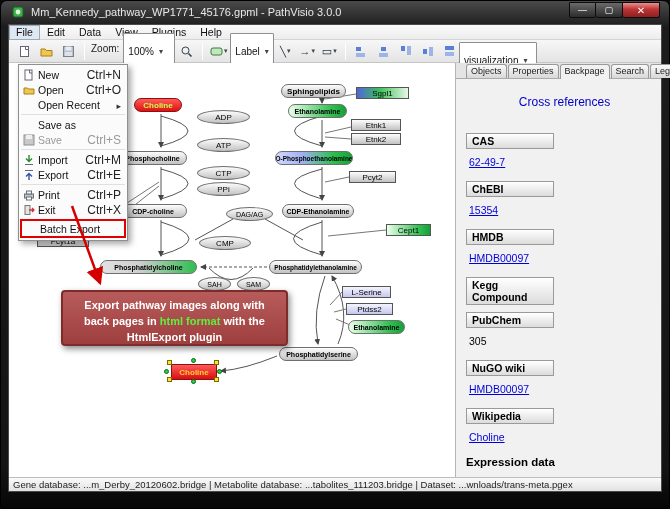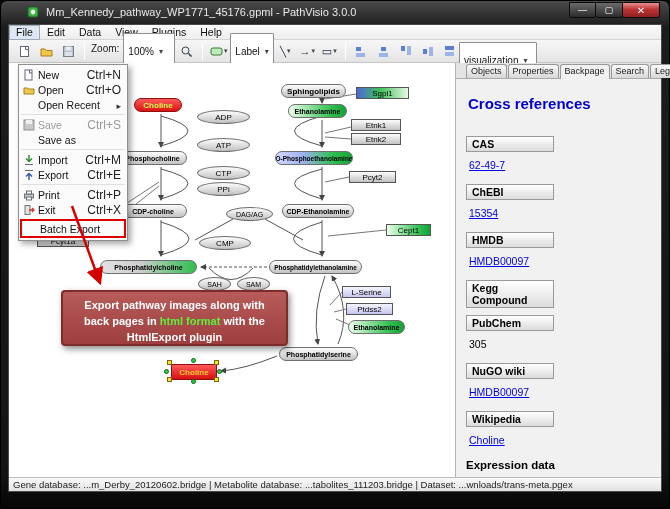--- a/index.html
+++ b/index.html
@@ -1,21 +1,21 @@
 <!DOCTYPE html>
 <html><head>
 <meta charset="utf-8">
 <style>
   * { margin:0; padding:0; box-sizing:border-box; }
   body { font-family:"Liberation Sans", sans-serif; background:#000; }
   .screen { position:relative; width:670px; height:509px; background:#0a0a0a; overflow:hidden; }
 
   
   .frame { position:absolute; inset:0; background:linear-gradient(#4a4a4a, #1c1c1c 26px, #141414 92%, #060606); border:1px solid #000; border-radius:7px 7px 4px 4px; }
-  .titlebar { position:absolute; left:0; top:0; right:0; height:24px; display:flex; align-items:center; padding-left:27px; color:#e8e8e8; font-size:11px; }
+  .titlebar { position:absolute; left:0; top:0; right:0; height:24px; display:flex; align-items:center; padding-left:12px; color:#e8e8e8; font-size:11px; }
   .app-icon { width:12px; height:12px; margin-right:7px; display:inline-block; }
   .winbtns { position:absolute; right:10px; top:2px; display:flex; }
   .wbtn { width:27px; height:16px; display:flex; align-items:center; justify-content:center; color:#fff; font-size:9px; background:linear-gradient(#6a6a6a,#2c2c2c); border:1px solid #0c0c0c; border-left:none; border-radius:0 0 2px 2px; }
   .wbtn:first-child { border-left:1px solid #0c0c0c; }
   .wbtn.close { width:37px; background:linear-gradient(#e98f8f,#bd3434 45%,#8f1f1f); font-size:10px; }
 
   
   .client { position:absolute; left:8px; top:24px; width:654px; height:468px; background:#f0f0f0; border:1px solid #4a4a4a; }
 
   .menubar { position:absolute; left:0; top:0; right:0; height:15px; background:linear-gradient(#fbfbfb,#ededed); border-bottom:1px solid #d5d5d5; display:flex; align-items:center; font-size:10.5px; color:#111; }
@@ -59,21 +59,21 @@
   
   .anno { position:absolute; left:52px; top:227px; width:227px; height:56px; z-index:20; background:linear-gradient(#b85b5b,#9e3f3f); border:2px solid #7e2b2b; border-radius:4px; box-shadow:2px 3px 6px rgba(0,0,0,.45); color:#fff; font-size:11px; font-weight:bold; text-align:center; padding:6px 20px; line-height:1.45; }
   .anno .hl { color:#5cf23c; }
 
   
   .sidebar { position:relative; width:205px; background:#f1f1f1; }
   .tabs { display:flex; align-items:flex-end; height:16px; padding:1px 1px 0 10px; border-bottom:1px solid #aaa; background:#e4e4e4; }
   .tab { font-size:9px; color:#222; padding:1px 4px 2px; border:1px solid #999; border-bottom:none; background:linear-gradient(#fafafa,#d8d8d8); border-radius:3px 3px 0 0; margin-right:1px; white-space:nowrap; }
   .tab.active { background:#f1f1f1; position:relative; top:1px; padding-bottom:3px; }
   .sb-content { padding:10px 0 0 10px; }
-  .xref-title { color:#0000c8; font-weight:bold; font-size:15px; margin:6px 0 24px 2px; }
+  .xref-title { color:#0000c8; font-weight:normal; font-size:12px; margin:6px 0 24px 2px;text-align:center; }
   .xref-h { width:88px; border:1px solid #9a9a9a; background:linear-gradient(#ffffff,#dcdcdc); font-weight:bold; font-size:10.5px; color:#000; padding:1px 5px; margin-bottom:7px; }
   .xref-v { display:block; color:#0000dd; text-decoration:underline; font-size:10.5px; margin:0 0 13px 3px; }
   .xref-v.plain { color:#000; text-decoration:none; }
   .xref-footer { font-weight:bold; font-size:11.5px; color:#000; margin-top:4px; }
 
   .statusbar { position:absolute; left:0; right:0; bottom:0; height:14px; background:linear-gradient(#fafafa,#e2e2e2); border-top:1px solid #bdbdbd; font-size:9.5px; color:#222; display:flex; align-items:center; padding-left:4px; white-space:nowrap; overflow:hidden; }
 
   
   .filemenu { position:absolute; left:9px; top:39px; width:110px; background:#fbfbfb; border:1px solid #8f8f8f; box-shadow:3px 3px 6px rgba(0,0,0,.35); z-index:50; padding:2px 0; }
   .mi { display:flex; align-items:center; height:15px; padding:0 6px 0 4px; font-size:10.5px; color:#111; }
@@ -363,34 +363,34 @@
           </span>
         <span class="lbl">Open</span>
         <span class="sc">Ctrl+O</span>
       </div>
       <div class="mi">
         <span class="ico"></span>
         <span class="lbl">Open Recent</span>
         <span class="subarr"></span>
       </div>
       <div class="msep"></div>
-      <div class="mi disabled">
-        <span class="ico">
-            <svg width="12" height="12">
-              <rect x="1" y="1" width="10" height="10" fill="#c9c9c9" stroke="#8f8f8f"></rect>
-              <rect x="3" y="1" width="6" height="4" fill="#efefef"></rect>
-            </svg>
-          </span>
-        <span class="lbl">Save</span>
-        <span class="sc">Ctrl+S</span>
-      </div>
       <div class="mi">
         <span class="ico"></span>
         <span class="lbl">Save as</span>
         <span class="sc"></span>
+      </div>
+      <div class="mi disabled">
+        <span class="ico">
+            <svg width="12" height="12">
+              <rect x="1" y="1" width="10" height="10" fill="#c9c9c9" stroke="#8f8f8f"></rect>
+              <rect x="3" y="1" width="6" height="4" fill="#efefef"></rect>
+            </svg>
+          </span>
+        <span class="lbl">Save</span>
+        <span class="sc">Ctrl+S</span>
       </div>
       <div class="msep"></div>
       <div class="mi">
         <span class="ico">
             <svg width="12" height="12">
               <path d="M6,1 v6 M3,4.5 L6,7.5 L9,4.5" fill="none" stroke="#2a8a2a" stroke-width="1.4"></path>
               <path d="M2,10.5 h8" stroke="#667"></path>
             </svg>
           </span>
         <span class="lbl">Import</span>

